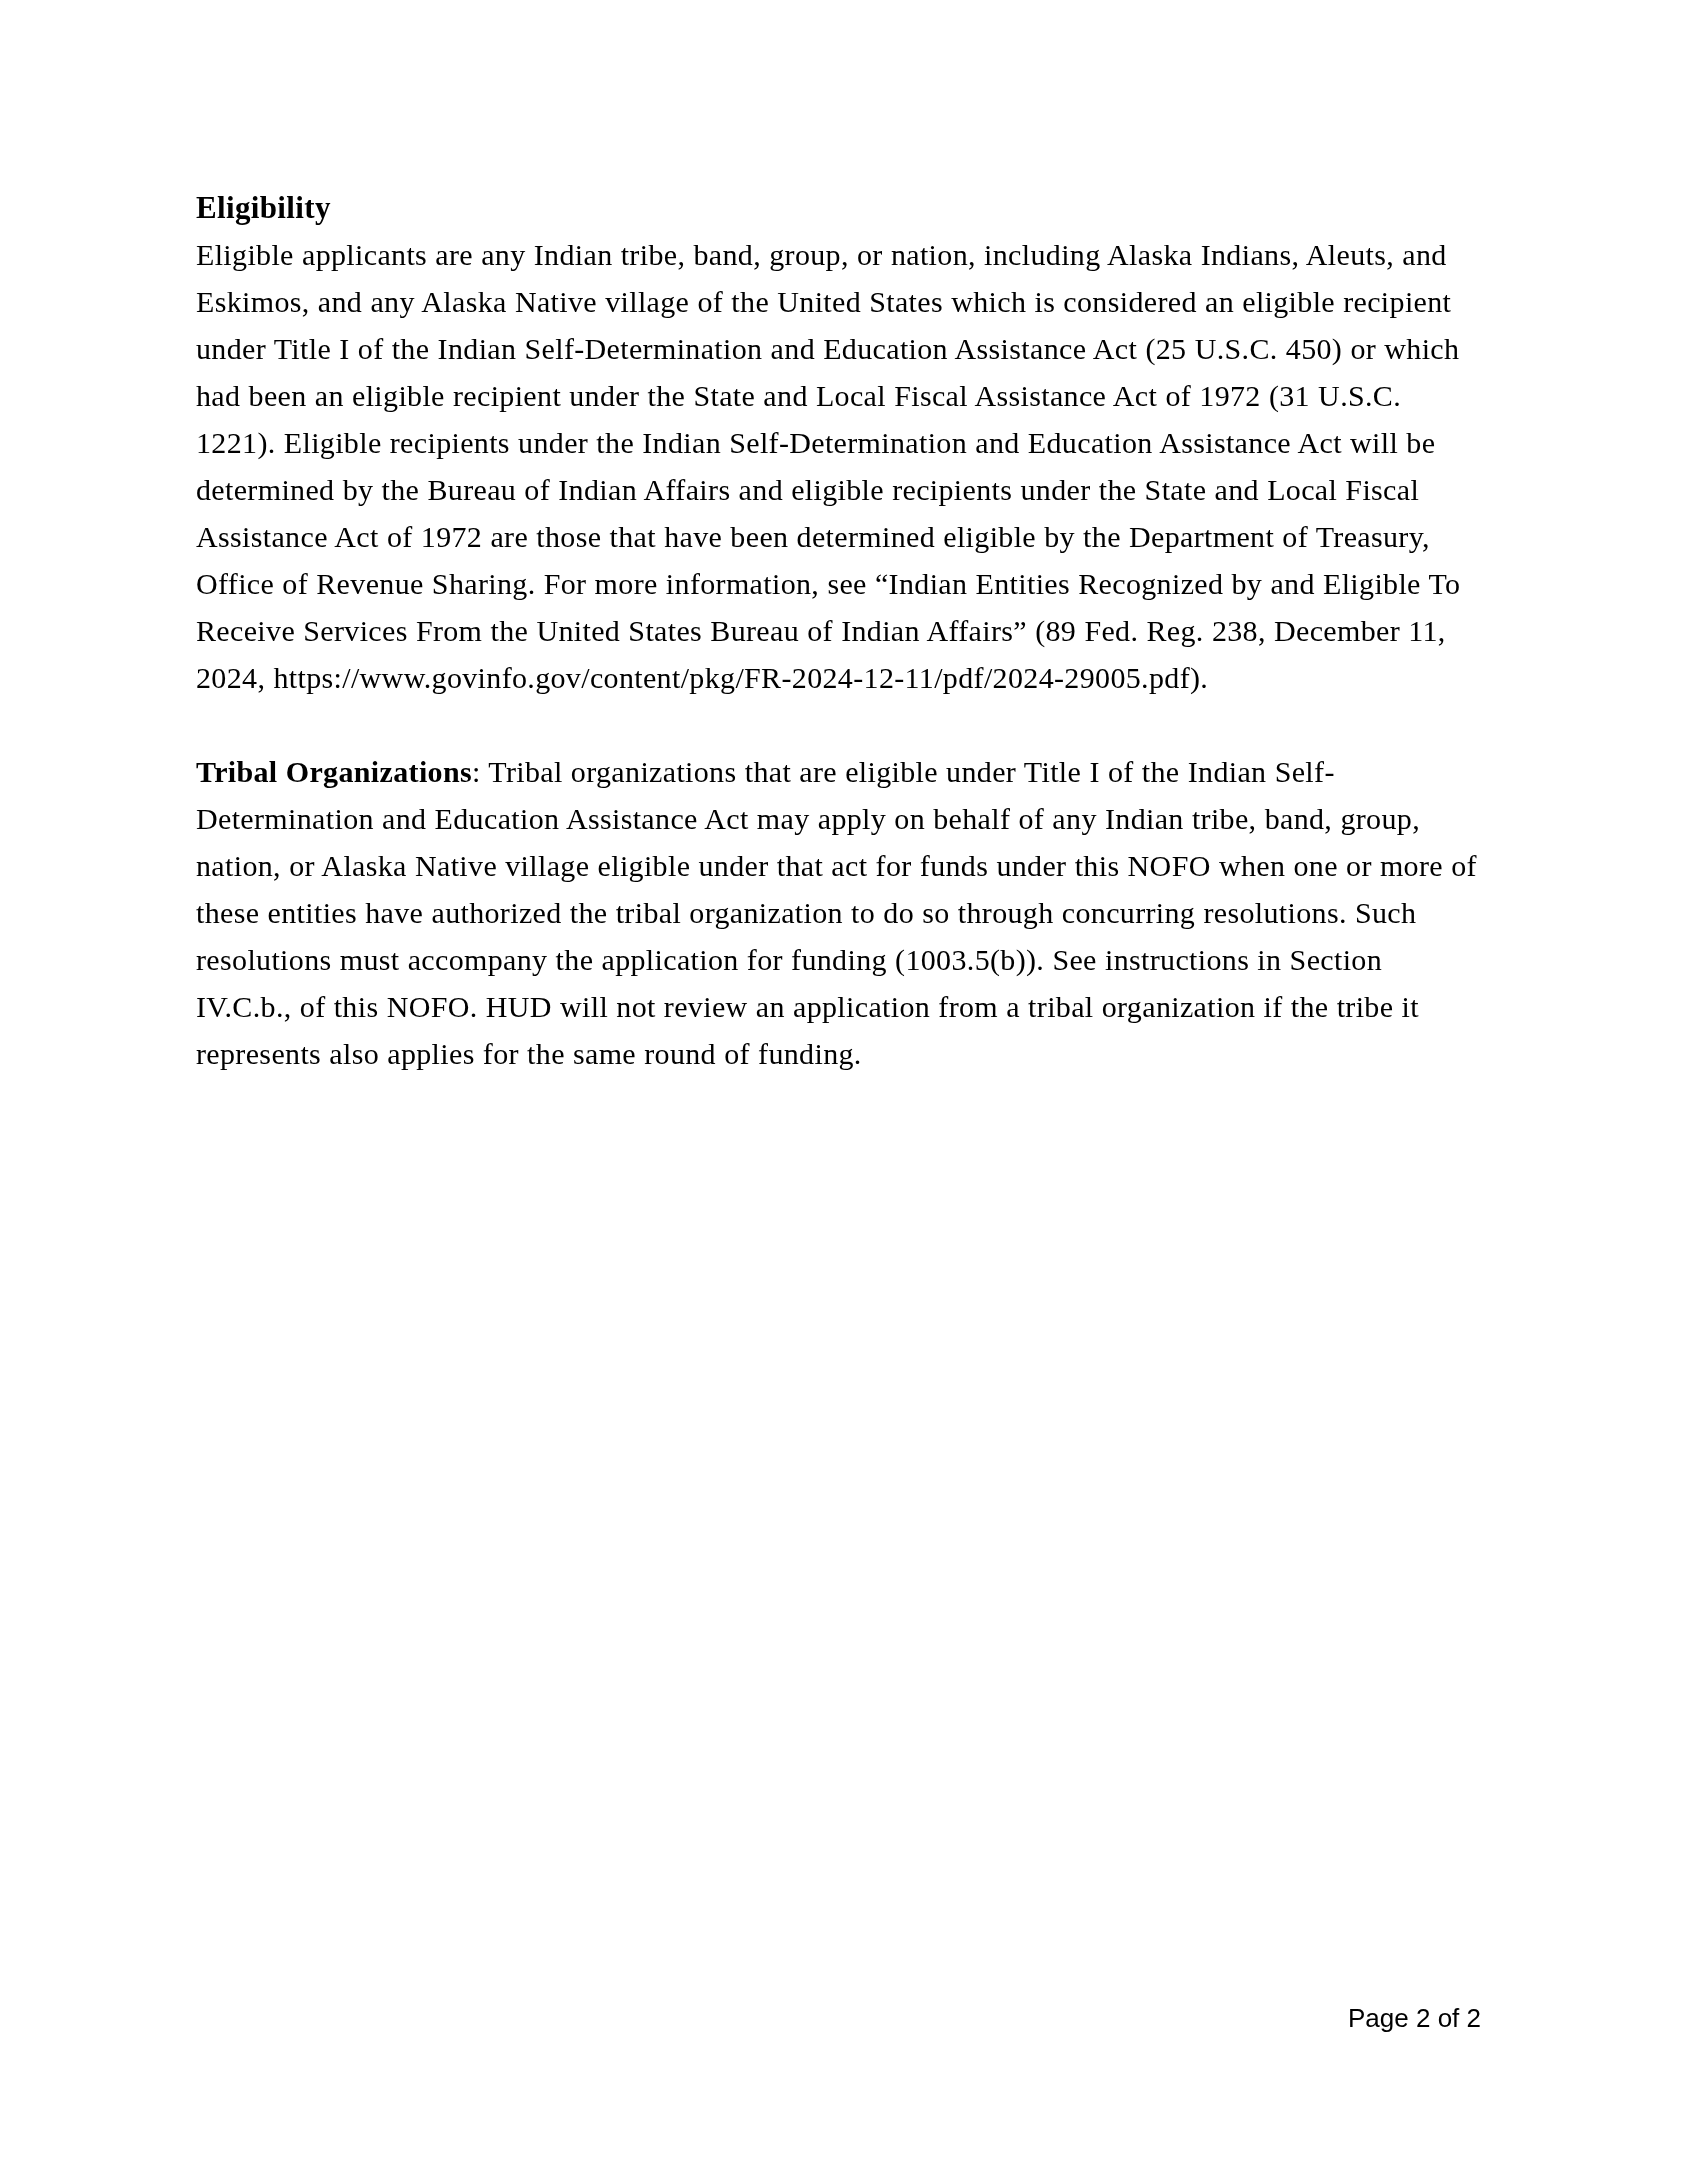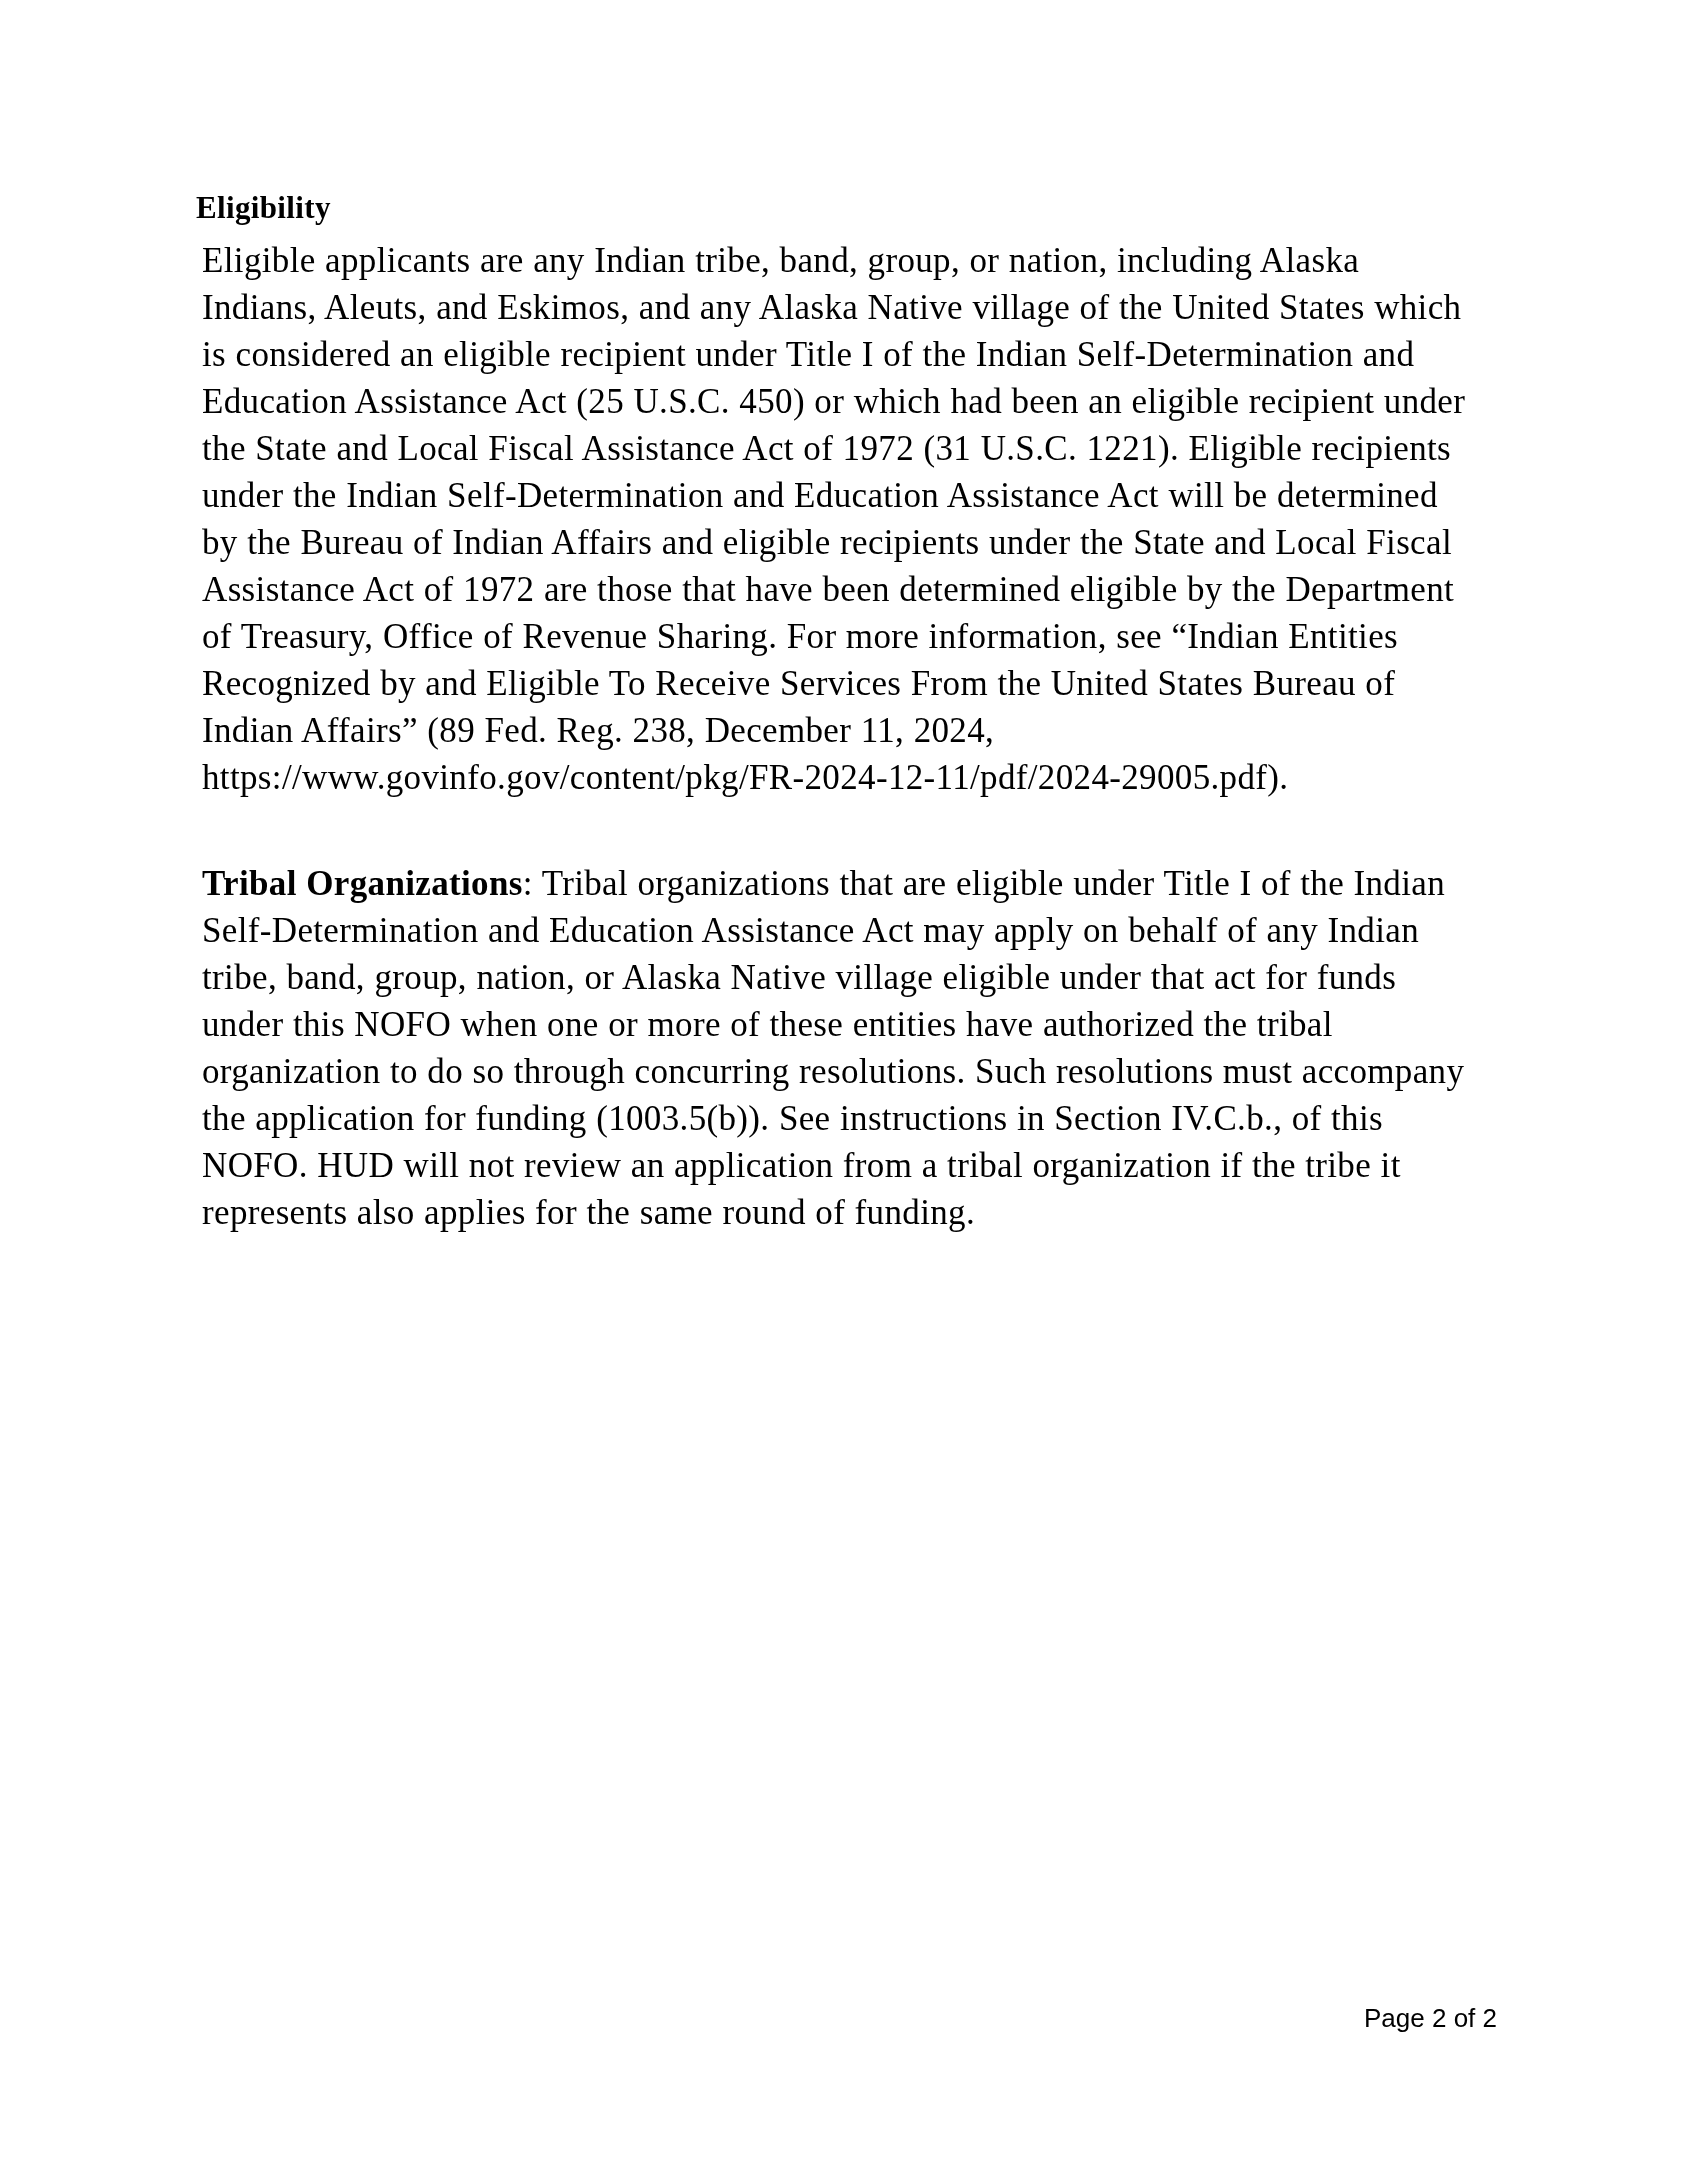--- a/index.html
+++ b/index.html
@@ -40,43 +40,43 @@
     word-spacing: 0.01em;
   }
 
   .doc-heading {
     font-weight: bold;
     font-size: 31px;
     line-height: 47px;
   }
 
   .para {
-    margin: 6px;
-    font-size: 35px;
+    margin: 0;
+    font-size: 30px;
     line-height: 47px;
   }
 
   .para-gap {
     height: 47px;
   }
 
   .lead-bold {
     font-weight: bold;
   }
 
   .footer {
     position: absolute;
     left: 0;
     top: 2002px;
     width: 1683px;
   }
 
   .footer-inner {
     position: absolute;
-    right: 186px;
+    right: 202px;
     top: 0;
     font-family: "Liberation Sans", "DejaVu Sans", sans-serif;
     font-size: 26px;
     line-height: 32px;
     color: #000000;
     white-space: nowrap;
   }
 </style>
 </head>
 <body>

